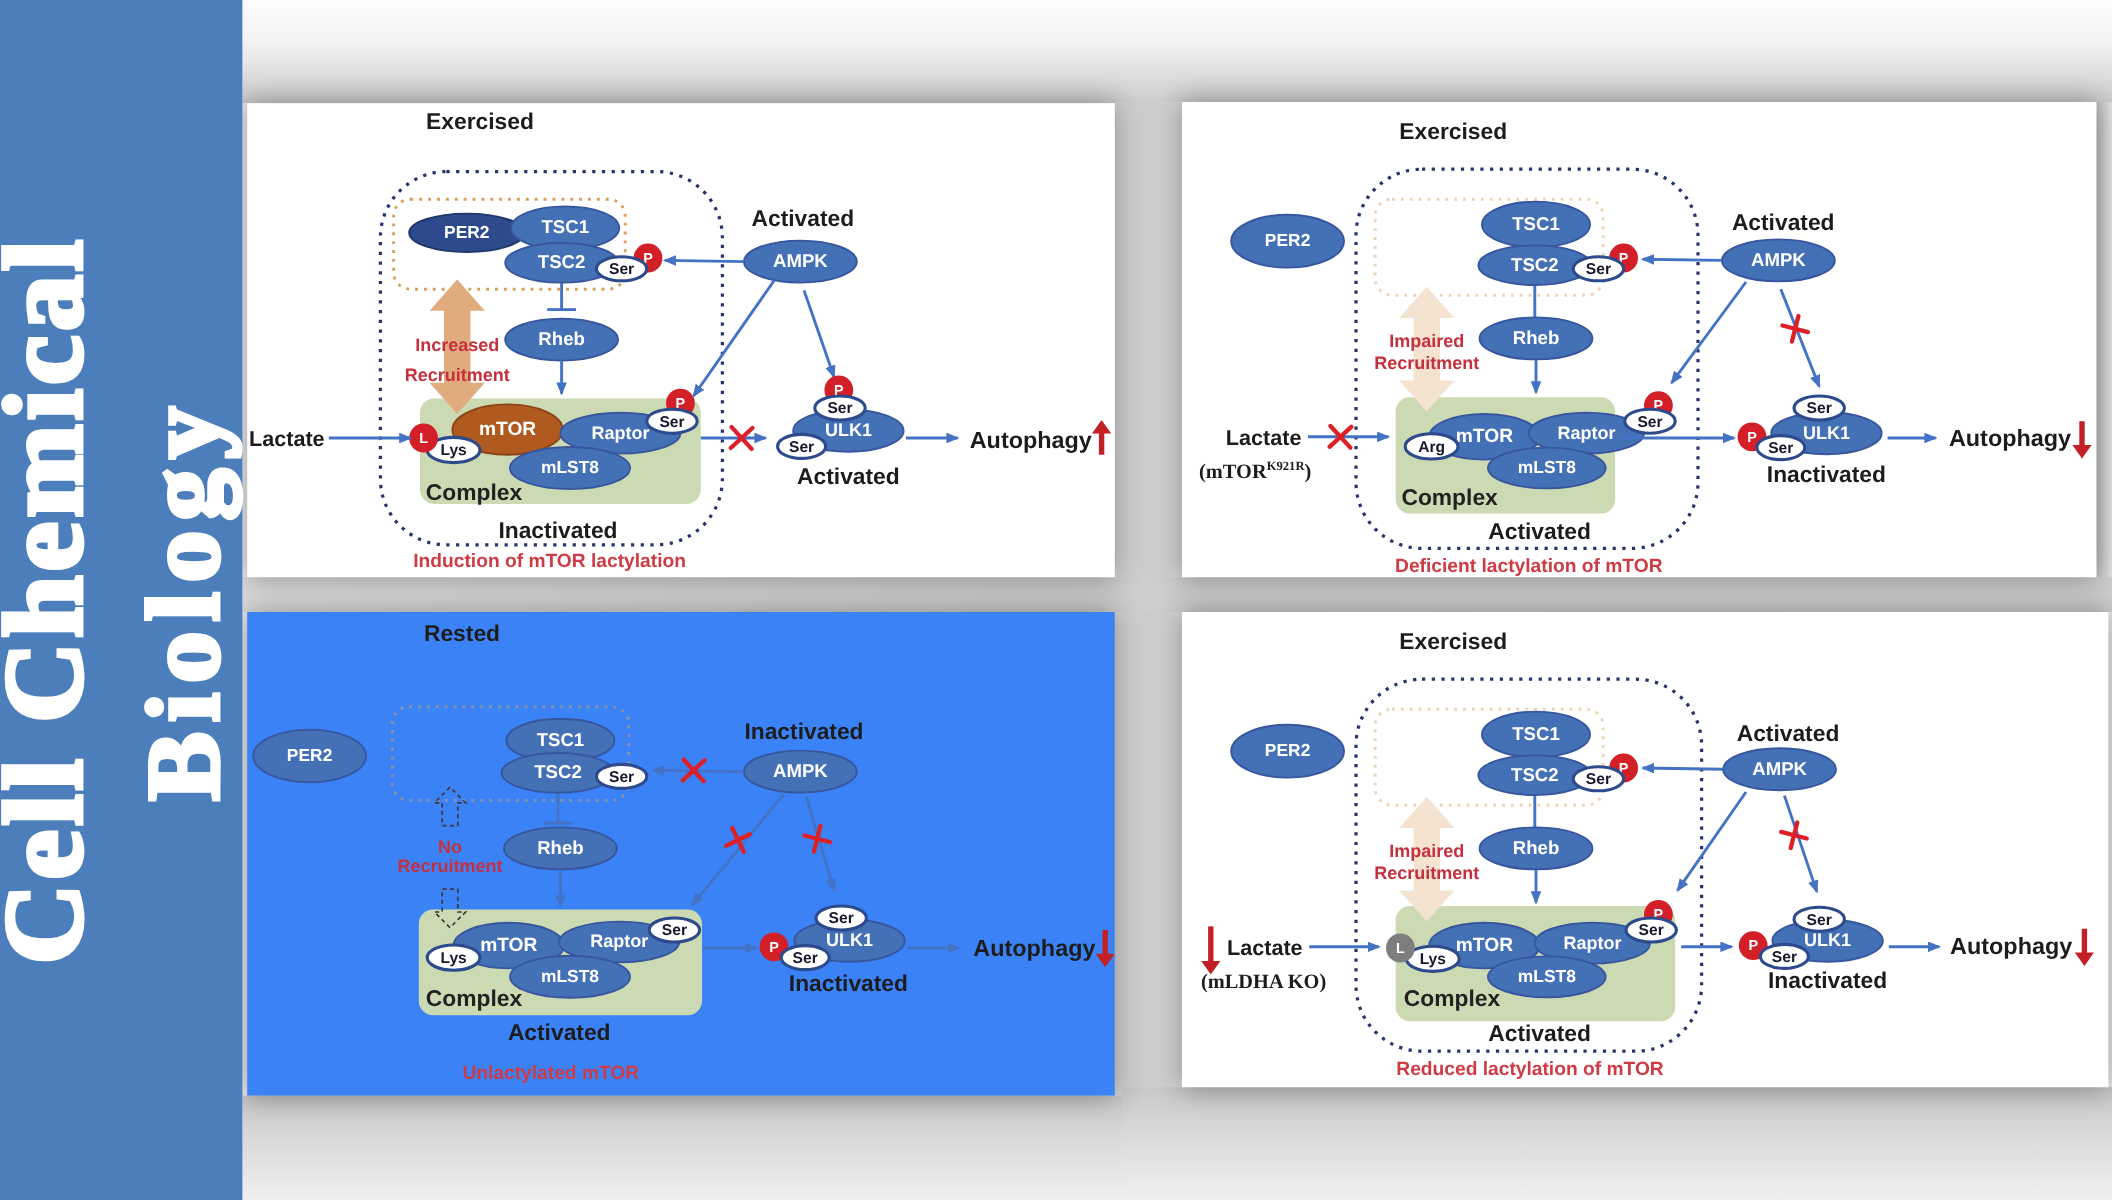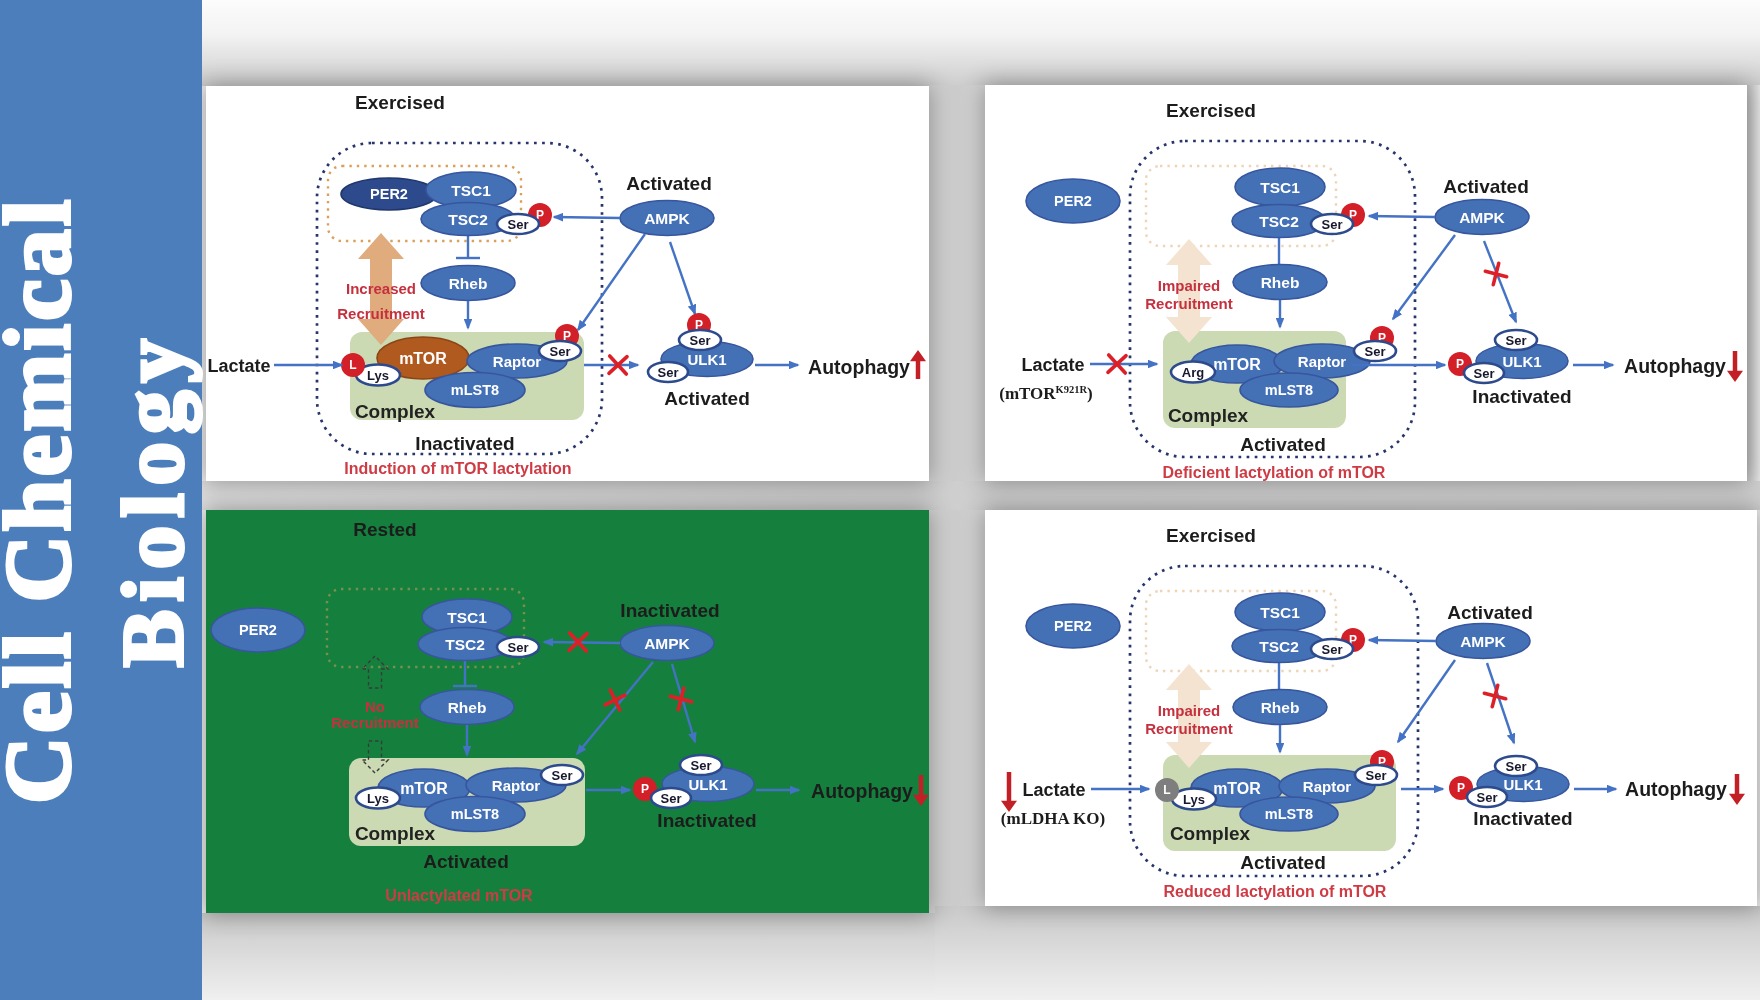--- a/index.html
+++ b/index.html
@@ -160,21 +160,21 @@
       <text x="475" y="279" font-size="12" font-weight="bold" fill="#fff" text-anchor="middle" dominant-baseline="central">P</text>
       <ellipse cx="499" cy="288" rx="20" ry="10" fill="#ffffff" stroke="#2c4a8c" stroke-width="2.6"></ellipse>
       <text x="499" y="288" font-size="13" font-weight="bold" fill="#17172e" text-anchor="middle" dominant-baseline="central">Ser</text>
       <text x="537" y="311" font-size="19" font-weight="bold" fill="#1c1c1c" text-anchor="middle" dominant-baseline="central" font-family="Liberation Sans, sans-serif">Inactivated</text>
       <line x1="588" y1="280" x2="628" y2="280" stroke="#4472c4" stroke-width="2.4" marker-end="url(#ahp2)"></line>
       <text x="690" y="281" font-size="19.5" font-weight="bold" fill="#1c1c1c" text-anchor="middle" dominant-baseline="central" font-family="Liberation Sans, sans-serif">Autophagy</text>
       <line x1="750" y1="266" x2="750" y2="287.8" stroke="#c22026" stroke-width="4.5"></line>
       <path d="M 742,285.8 L 750,297 L 758,285.8 Z" fill="#c22026"></path>
     </svg>
   </div>
-<div style="position:absolute;left:206px;top:510px;width:723px;height:403px;background:#15803d;box-shadow:0 0 22px 2px rgba(0,0,0,0.33)">
+<div style="position:absolute;left:206px;top:510px;width:723px;height:403px;background:#3b82f6;box-shadow:0 0 22px 2px rgba(0,0,0,0.33)">
     <svg width="723" height="403" viewBox="0 0 723 403" font-family="Liberation Sans, sans-serif" style="position:absolute;left:0;top:0">
       <defs>
         <marker id="ahp3" viewBox="0 0 10 8" refX="8.5" refY="4" markerWidth="11" markerHeight="8.8" markerUnits="userSpaceOnUse" orient="auto-start-reverse">
           <path d="M0,0 L10,4 L0,8 z" fill="#4472c4"></path>
         </marker>
       </defs>
       <rect x="121" y="79" width="197" height="78" rx="14" fill="none" stroke="#d9a05c" stroke-width="2.4" stroke-dasharray="2.4 5" opacity="0.5"></rect>
       <text x="179" y="19" font-size="19" font-weight="bold" fill="#1c1c1c" text-anchor="middle" dominant-baseline="central" font-family="Liberation Sans, sans-serif">Rested</text>
       <rect x="143" y="248" width="236" height="88" rx="12" fill="#cbdab2"></rect>
       <path d="M 169,146 L 156,159 L 162.5,159 L 162.5,178 L 175.5,178 L 175.5,159 L 182,159 Z" fill="none" stroke="#3a3a3a" stroke-width="1.4" stroke-dasharray="3.5 2.8"></path>

